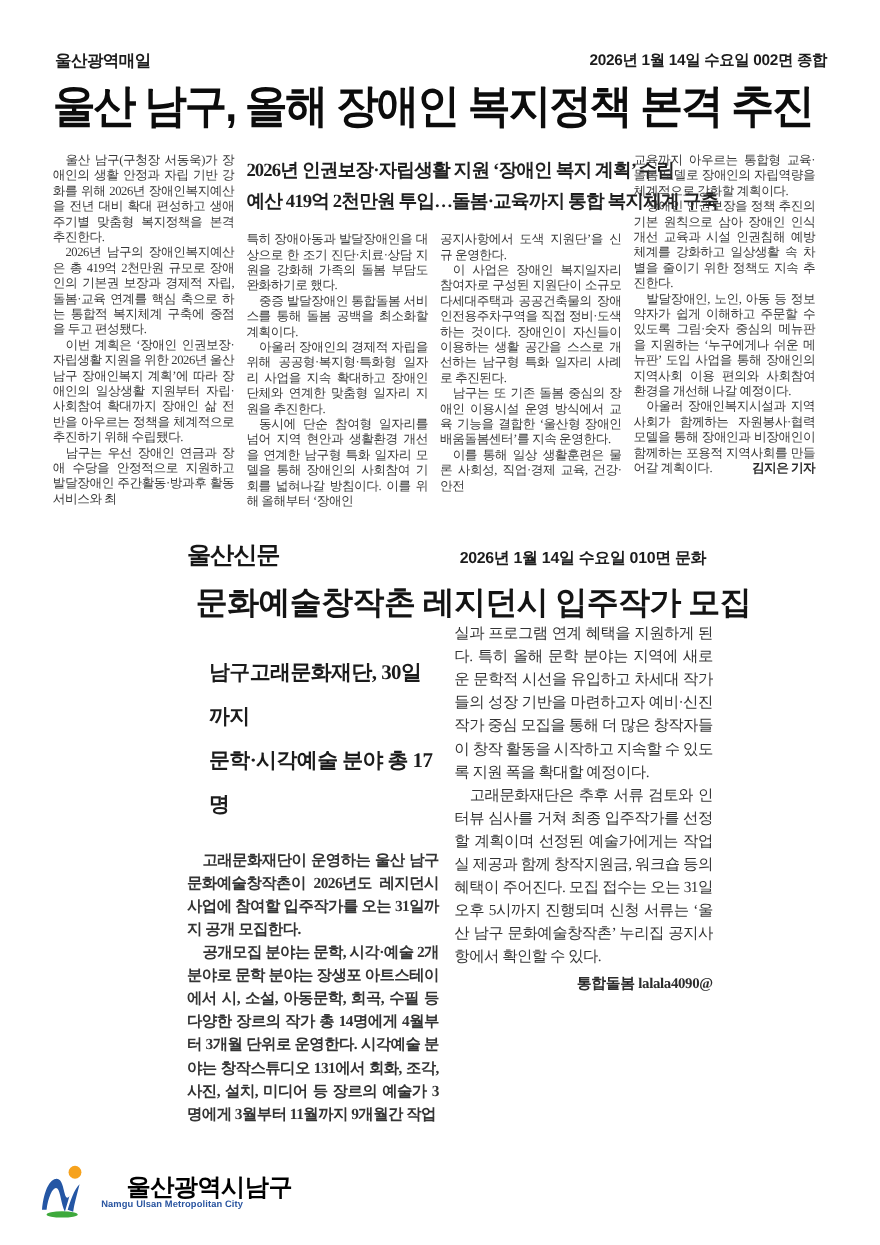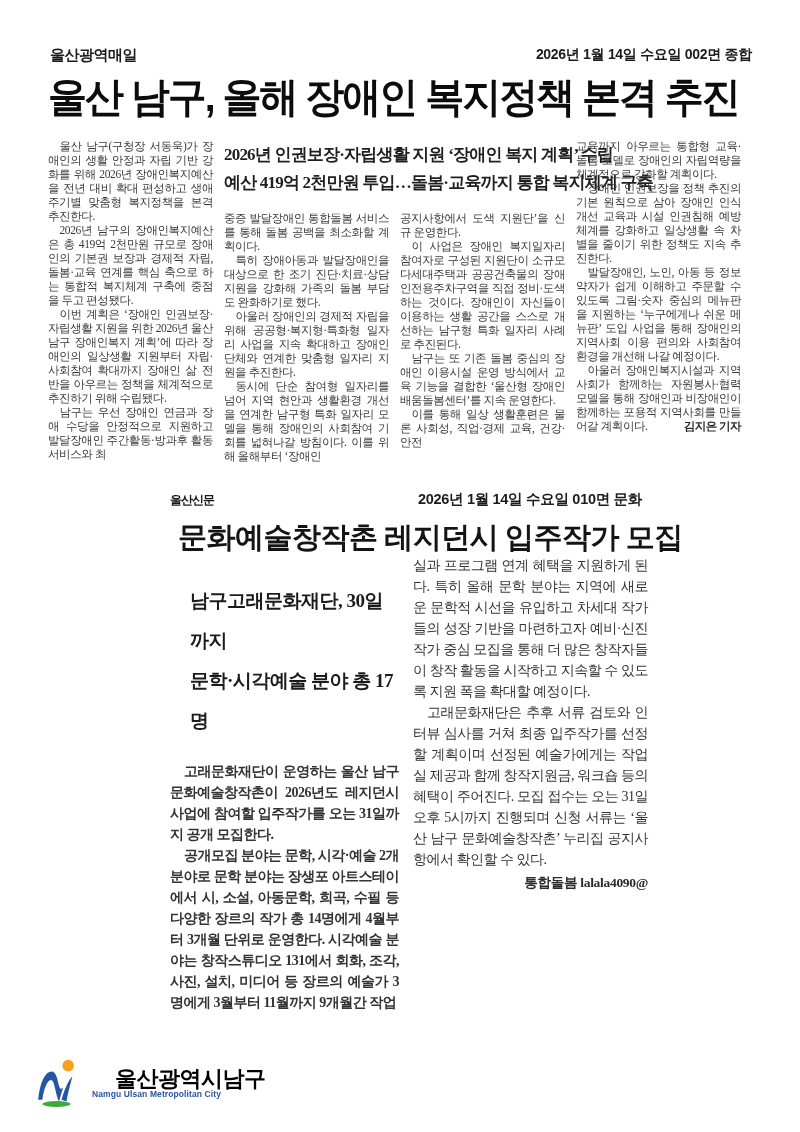--- a/index.html
+++ b/index.html
@@ -29,21 +29,21 @@
   .a1mid { flex:0 0 341px; width:341px; }
   .a1sub { font-size:17px; font-weight:bold; line-height:28px; color:#1f1f1f; letter-spacing:-0.8px; white-space:nowrap; padding-top:2px; }
   .a1mid-cols { display:flex; gap:11px; margin-top:14px; }
   .a1col p, .a2col p { text-indent:1em; }
   .continues p:first-child { text-indent:0; }
   .byline1 { text-align:right; margin-top:-14px; font-size:11.5px; font-weight:bold; color:#2b2b2b; letter-spacing:-0.5px;font-family:Liberation Serif, serif; }
 
   
   .art2 { position:absolute; left:170px; top:490px; width:478px; }
   .art2-header { display:flex; justify-content:space-between; align-items:baseline; padding-right:6px; }
-  .art2-masthead { font-family:"Liberation Sans",sans-serif; font-weight:bold; font-size:12px; color:#161616; letter-spacing:-1px; }
+  .art2-masthead { font-family:"Liberation Sans",sans-serif; font-weight:bold; font-size:22px; color:#161616; letter-spacing:-1px; }
   .art2-dateline { font-family:"Liberation Sans",sans-serif; font-weight:bold; font-size:14.5px; color:#1c1c1c; letter-spacing:-0.3px; }
   .art2-headline {
     font-size:29px; font-weight:bold; line-height:36px;
     color:#141414; letter-spacing:-0.5px; margin-top:10px; margin-left:8px; white-space:nowrap;
   }
   .art2-sub { margin-top:26px; margin-left:20px; font-size:19px; font-weight:bold; line-height:40px; color:#1b1b1b; letter-spacing:-0.5px; }
   .art2-cols { display:flex; gap:14px; margin-top:0; }
   .a2col { font-size:14px; line-height:21px; text-align:justify; letter-spacing:-0.5px; color:#333333; }
   .a2col-left  { flex:0 0 229px; width:229px; margin-top:20px;font-weight:bold; }
   .a2col-right { flex:0 0 235px; width:235px; margin-top:-110px; }
@@ -71,22 +71,22 @@
         <p>이번 계획은 ‘장애인 인권보장·자립생활 지원을 위한 2026년 울산 남구 장애인복지 계획’에 따라 장애인의 일상생활 지원부터 자립·사회참여 확대까지 장애인 삶 전반을 아우르는 정책을 체계적으로 추진하기 위해 수립됐다.</p>
         <p>남구는 우선 장애인 연금과 장애 수당을 안정적으로 지원하고 발달장애인 주간활동·방과후 활동 서비스와 최</p>
       </div>
     <div class="a1mid">
       <div class="a1sub">
         <div>2026년 인권보장·자립생활 지원 ‘장애인 복지 계획’ 수립</div>
         <div>예산 419억 2천만원 투입…돌봄·교육까지 통합 복지체계 구축</div>
       </div>
       <div class="a1mid-cols">
         <div class="a1col continues">
+            <p>특히 장애아동과 발달장애인을 대상으로 한 조기 진단·치료·상담 지원을 강화해 가족의 돌봄 부담도 완화하기로 했다.</p>
             <p>중증 발달장애인 통합돌봄 서비스를 통해 돌봄 공백을 최소화할 계획이다.</p>
-            <p>특히 장애아동과 발달장애인을 대상으로 한 조기 진단·치료·상담 지원을 강화해 가족의 돌봄 부담도 완화하기로 했다.</p>
             <p>아울러 장애인의 경제적 자립을 위해 공공형·복지형·특화형 일자리 사업을 지속 확대하고 장애인단체와 연계한 맞춤형 일자리 지원을 추진한다.</p>
             <p>동시에 단순 참여형 일자리를 넘어 지역 현안과 생활환경 개선을 연계한 남구형 특화 일자리 모델을 통해 장애인의 사회참여 기회를 넓혀나갈 방침이다. 이를 위해 올해부터 ‘장애인</p>
           </div>
         <div class="a1col continues">
             <p>공지사항에서 도색 지원단’을 신규 운영한다.</p>
             <p>이 사업은 장애인 복지일자리 참여자로 구성된 지원단이 소규모 다세대주택과 공공건축물의 장애인전용주차구역을 직접 정비·도색하는 것이다. 장애인이 자신들이 이용하는 생활 공간을 스스로 개선하는 남구형 특화 일자리 사례로 추진된다.</p>
             <p>남구는 또 기존 돌봄 중심의 장애인 이용시설 운영 방식에서 교육 기능을 결합한 ‘울산형 장애인 배움돌봄센터’를 지속 운영한다.</p>
             <p>이를 통해 일상 생활훈련은 물론 사회성, 직업·경제 교육, 건강·안전</p>
           </div>
       </div>

